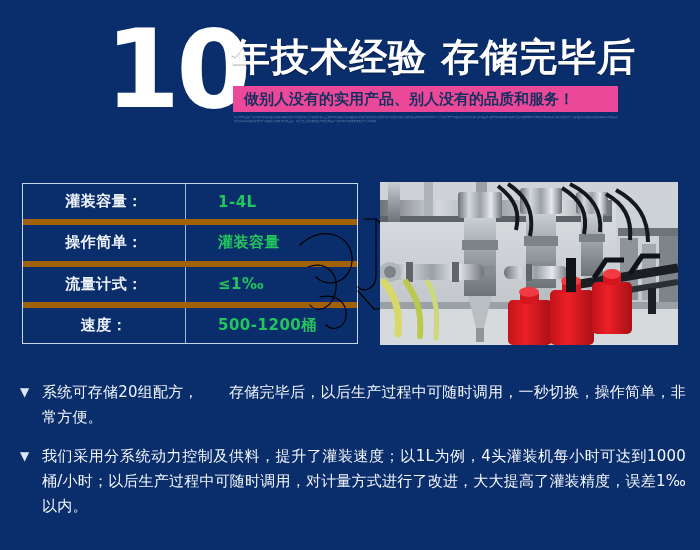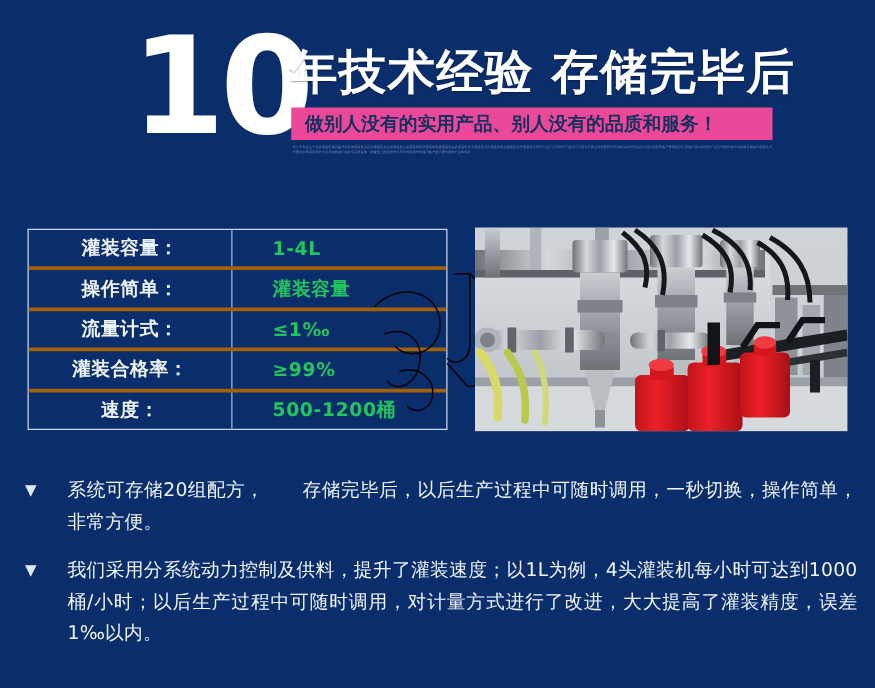--- a/index.html
+++ b/index.html
@@ -75,21 +75,21 @@
   .spec-table {
     position:absolute;
     left:22px; top:183px;
     width:336px; height:161px;
     border:1.5px solid #c8d6ea;
     display:flex; flex-direction:column;
   }
   .spec-row {
     flex:1 1 0;
     display:flex;
-    border-bottom:3px solid #a16207;
+    border-bottom:6px solid #a16207;
   }
   .spec-row:last-child { border-bottom:none;justify-content:flex-end; }
   .spec-label {
     width:163px;
     border-right:1px solid #9fb5d4;
     display:flex; align-items:center; justify-content:center;
     color:#eef3fa;
     font-size:15px;
     font-weight:600;
     letter-spacing:.5px;
@@ -142,21 +142,20 @@
     text-align:left;
     padding-left:2px;
   }
   .bullet-text {
     flex:1 1 auto;
     color:#f2f6fb;
     font-size:15px;
     line-height:25px;
     letter-spacing:.2px;
     text-align:justify;
-    margin-left:12px;
   }
 </style>
 </head>
 <body>
 
 <div class="page">
 
   <div class="header">
 
     <div class="big-number">10</div>
@@ -180,24 +179,20 @@
     <div class="spec-row">
       <div class="spec-label">操作简单：</div>
       <div class="spec-value">灌装容量</div>
     </div>
 
     <div class="spec-row">
       <div class="spec-label">流量计式：</div>
       <div class="spec-value">≤1‰</div>
     </div>
 
-    <div class="spec-row">
-      <div class="spec-label">灌装合格率：</div>
-      <div class="spec-value">≥99%</div>
-    </div>
 
     <div class="spec-row">
       <div class="spec-label">速度：</div>
       <div class="spec-value">500-1200桶</div>
     </div>
   </div>
 
   <svg class="doodle" viewBox="0 0 120 130">
     <g fill="none" stroke="#000" stroke-width="1.2" stroke-linecap="round">
       <path d="M10 40 C 30 20, 60 28, 62 52 C 64 74, 40 86, 26 72"></path>

